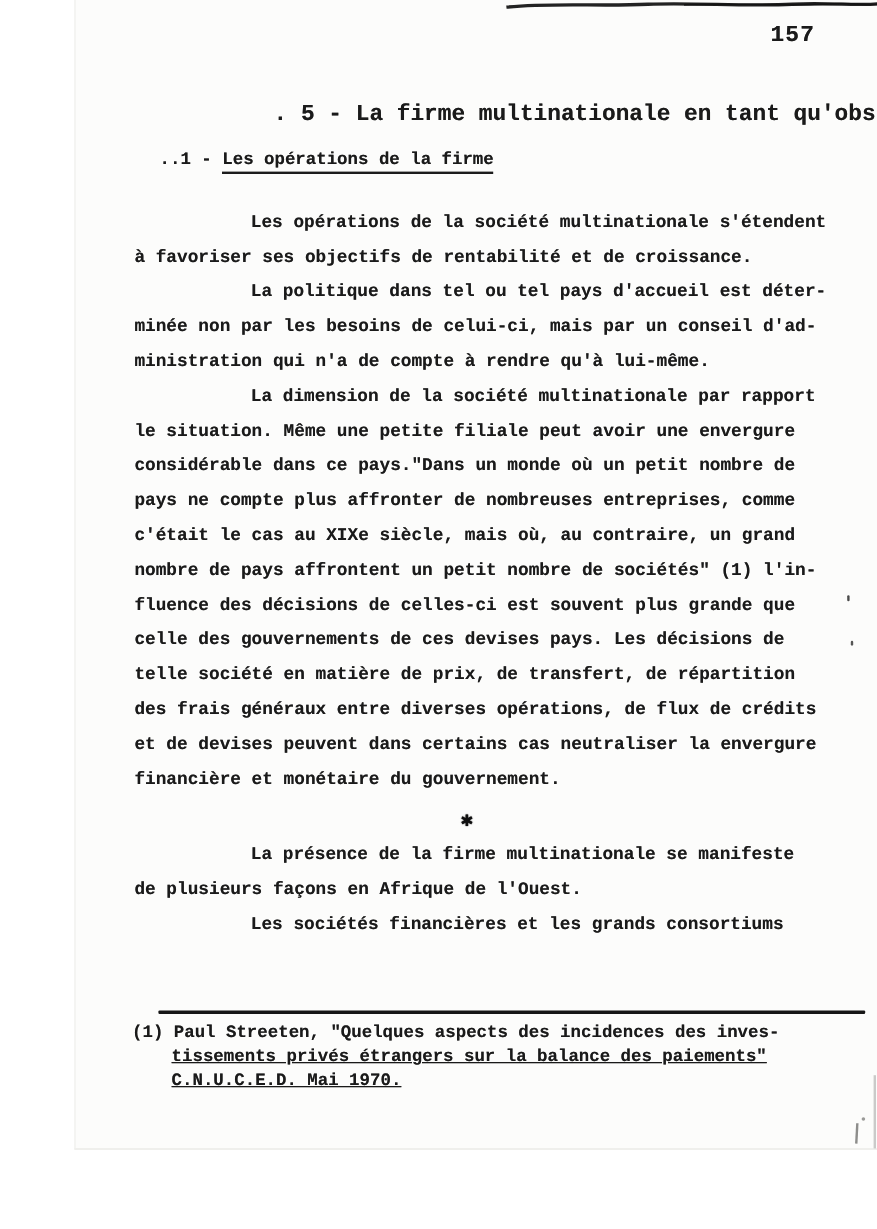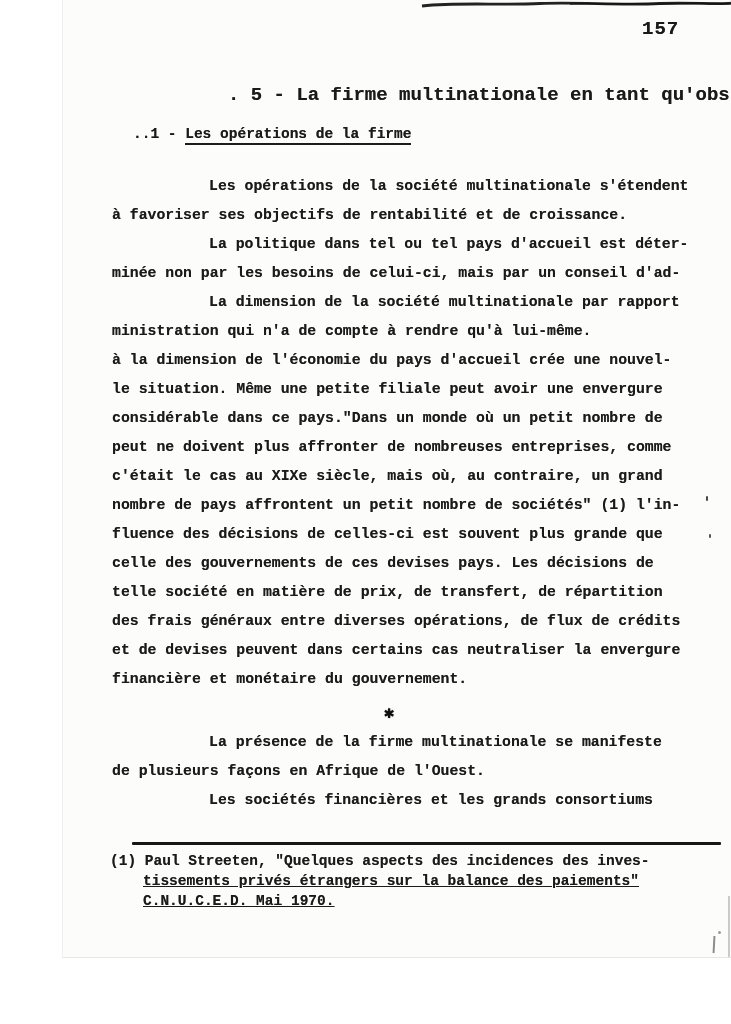--- a/index.html
+++ b/index.html
@@ -79,26 +79,25 @@
 
   <div class="heading">. 5 - La firme multinationale en tant qu'obstacle</div>
 
   <div class="section"><span>..1 - </span><span class="u">Les opérations de la firme</span></div>
 
   <div class="bodytext">
       <div class="tl indent">Les opérations de la société multinationale s'étendent</div>
       <div class="tl">à favoriser ses objectifs de rentabilité et de croissance.</div>
       <div class="tl indent">La politique dans tel ou tel pays d'accueil est déter-</div>
       <div class="tl">minée non par les besoins de celui-ci, mais par un conseil d'ad-</div>
+      <div class="tl">ministration qui n'a de compte à rendre qu'à lui-même.</div>
       <div class="tl indent">La dimension de la société multinationale par rapport</div>
-      <div class="tl">ministration qui n'a de compte à rendre qu'à lui-même.</div>
-      <div class="tl">à la dimension de l'économie du pays d'accueil crée une nouvel-</div>
       <div class="tl">le situation. Même une petite filiale peut avoir une envergure</div>
       <div class="tl">considérable dans ce pays."Dans un monde où un petit nombre de</div>
-      <div class="tl">peut ne doivent plus affronter de nombreuses entreprises, comme</div>
+      <div class="tl">pays ne compte plus affronter de nombreuses entreprises, comme</div>
       <div class="tl">c'était le cas au XIXe siècle, mais où, au contraire, un grand</div>
       <div class="tl">nombre de pays affrontent un petit nombre de sociétés" (1) l'in-</div>
       <div class="tl">fluence des décisions de celles-ci est souvent plus grande que</div>
       <div class="tl">celle des gouvernements de ces devises pays. Les décisions de</div>
       <div class="tl">telle société en matière de prix, de transfert, de répartition</div>
       <div class="tl">des frais généraux entre diverses opérations, de flux de crédits</div>
       <div class="tl">et de devises peuvent dans certains cas neutraliser la envergure</div>
       <div class="tl">financière et monétaire du gouvernement.</div>
       <div class="tl star">✱</div>
       <div class="tl indent">La présence de la firme multinationale se manifeste</div>

